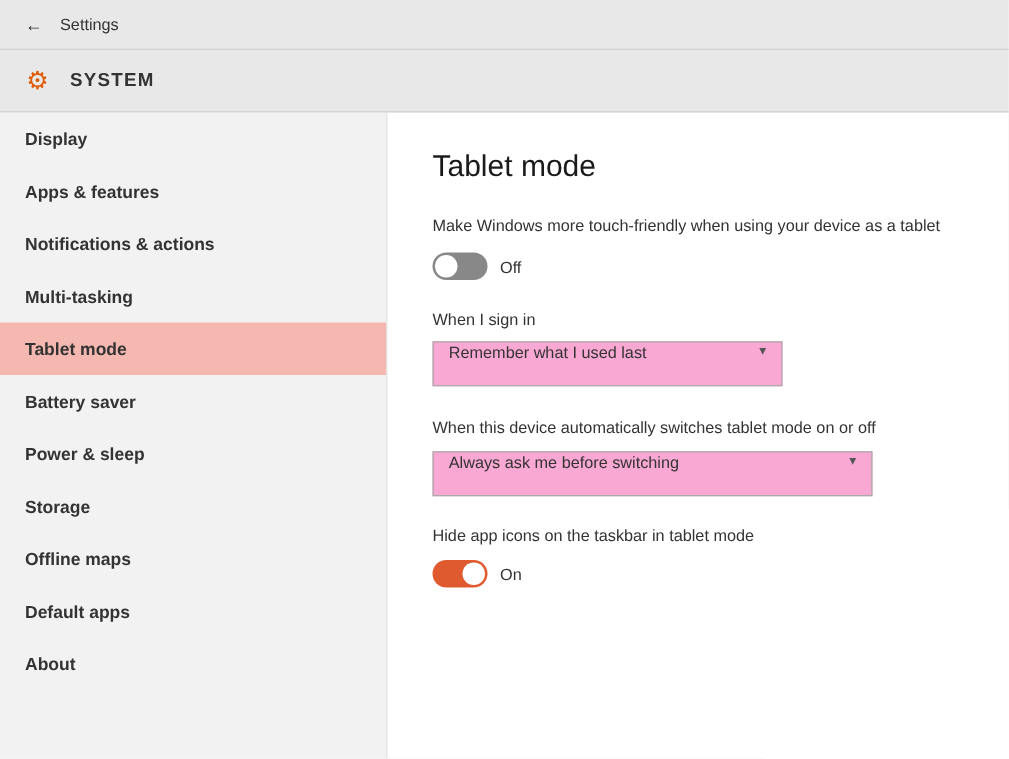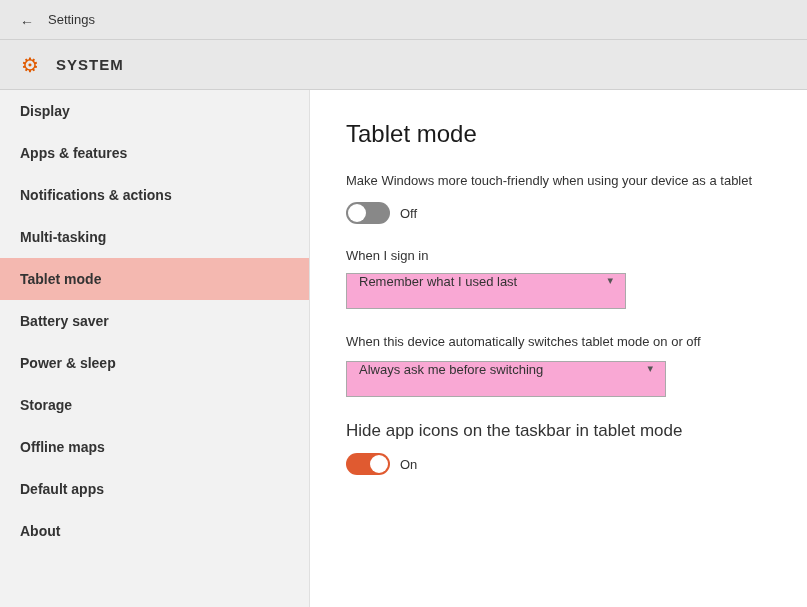--- a/index.html
+++ b/index.html
@@ -186,21 +186,21 @@
       color: #333;
       margin-bottom: 10px;
       max-width: 440px;
       line-height: 1.4;
     }
 
     .hide-icons-section {
       margin-top: 4px;
     }
     .hide-icons-label {
-      font-size: 17px;
+      font-size: 13px;
       color: #333;
       margin-bottom: 12px;
     }
   </style>
 </head>
 <body>
 
 <div class="titlebar">
   <button class="titlebar-back">
     <span>←</span>
@@ -243,21 +243,21 @@
     <p class="section-label">When I sign in</p>
     <div class="dropdown-wrapper">
       <div class="dropdown">
         <span>Remember what I used last</span>
         <span class="dropdown-chevron">▾</span>
       </div>
     </div>
 
     <p class="auto-switch-label">When this device automatically switches tablet mode on or off</p>
     <div class="dropdown-wrapper">
-      <div class="dropdown" style="width:320px;">
+      <div class="dropdown" style="width:352px;">
         <span>Always ask me before switching</span>
         <span class="dropdown-chevron">▾</span>
       </div>
     </div>
 
     <div class="hide-icons-section">
       <p class="hide-icons-label">Hide app icons on the taskbar in tablet mode</p>
       <div class="toggle-row">
         <div class="toggle on">
           <div class="toggle-knob"></div>

